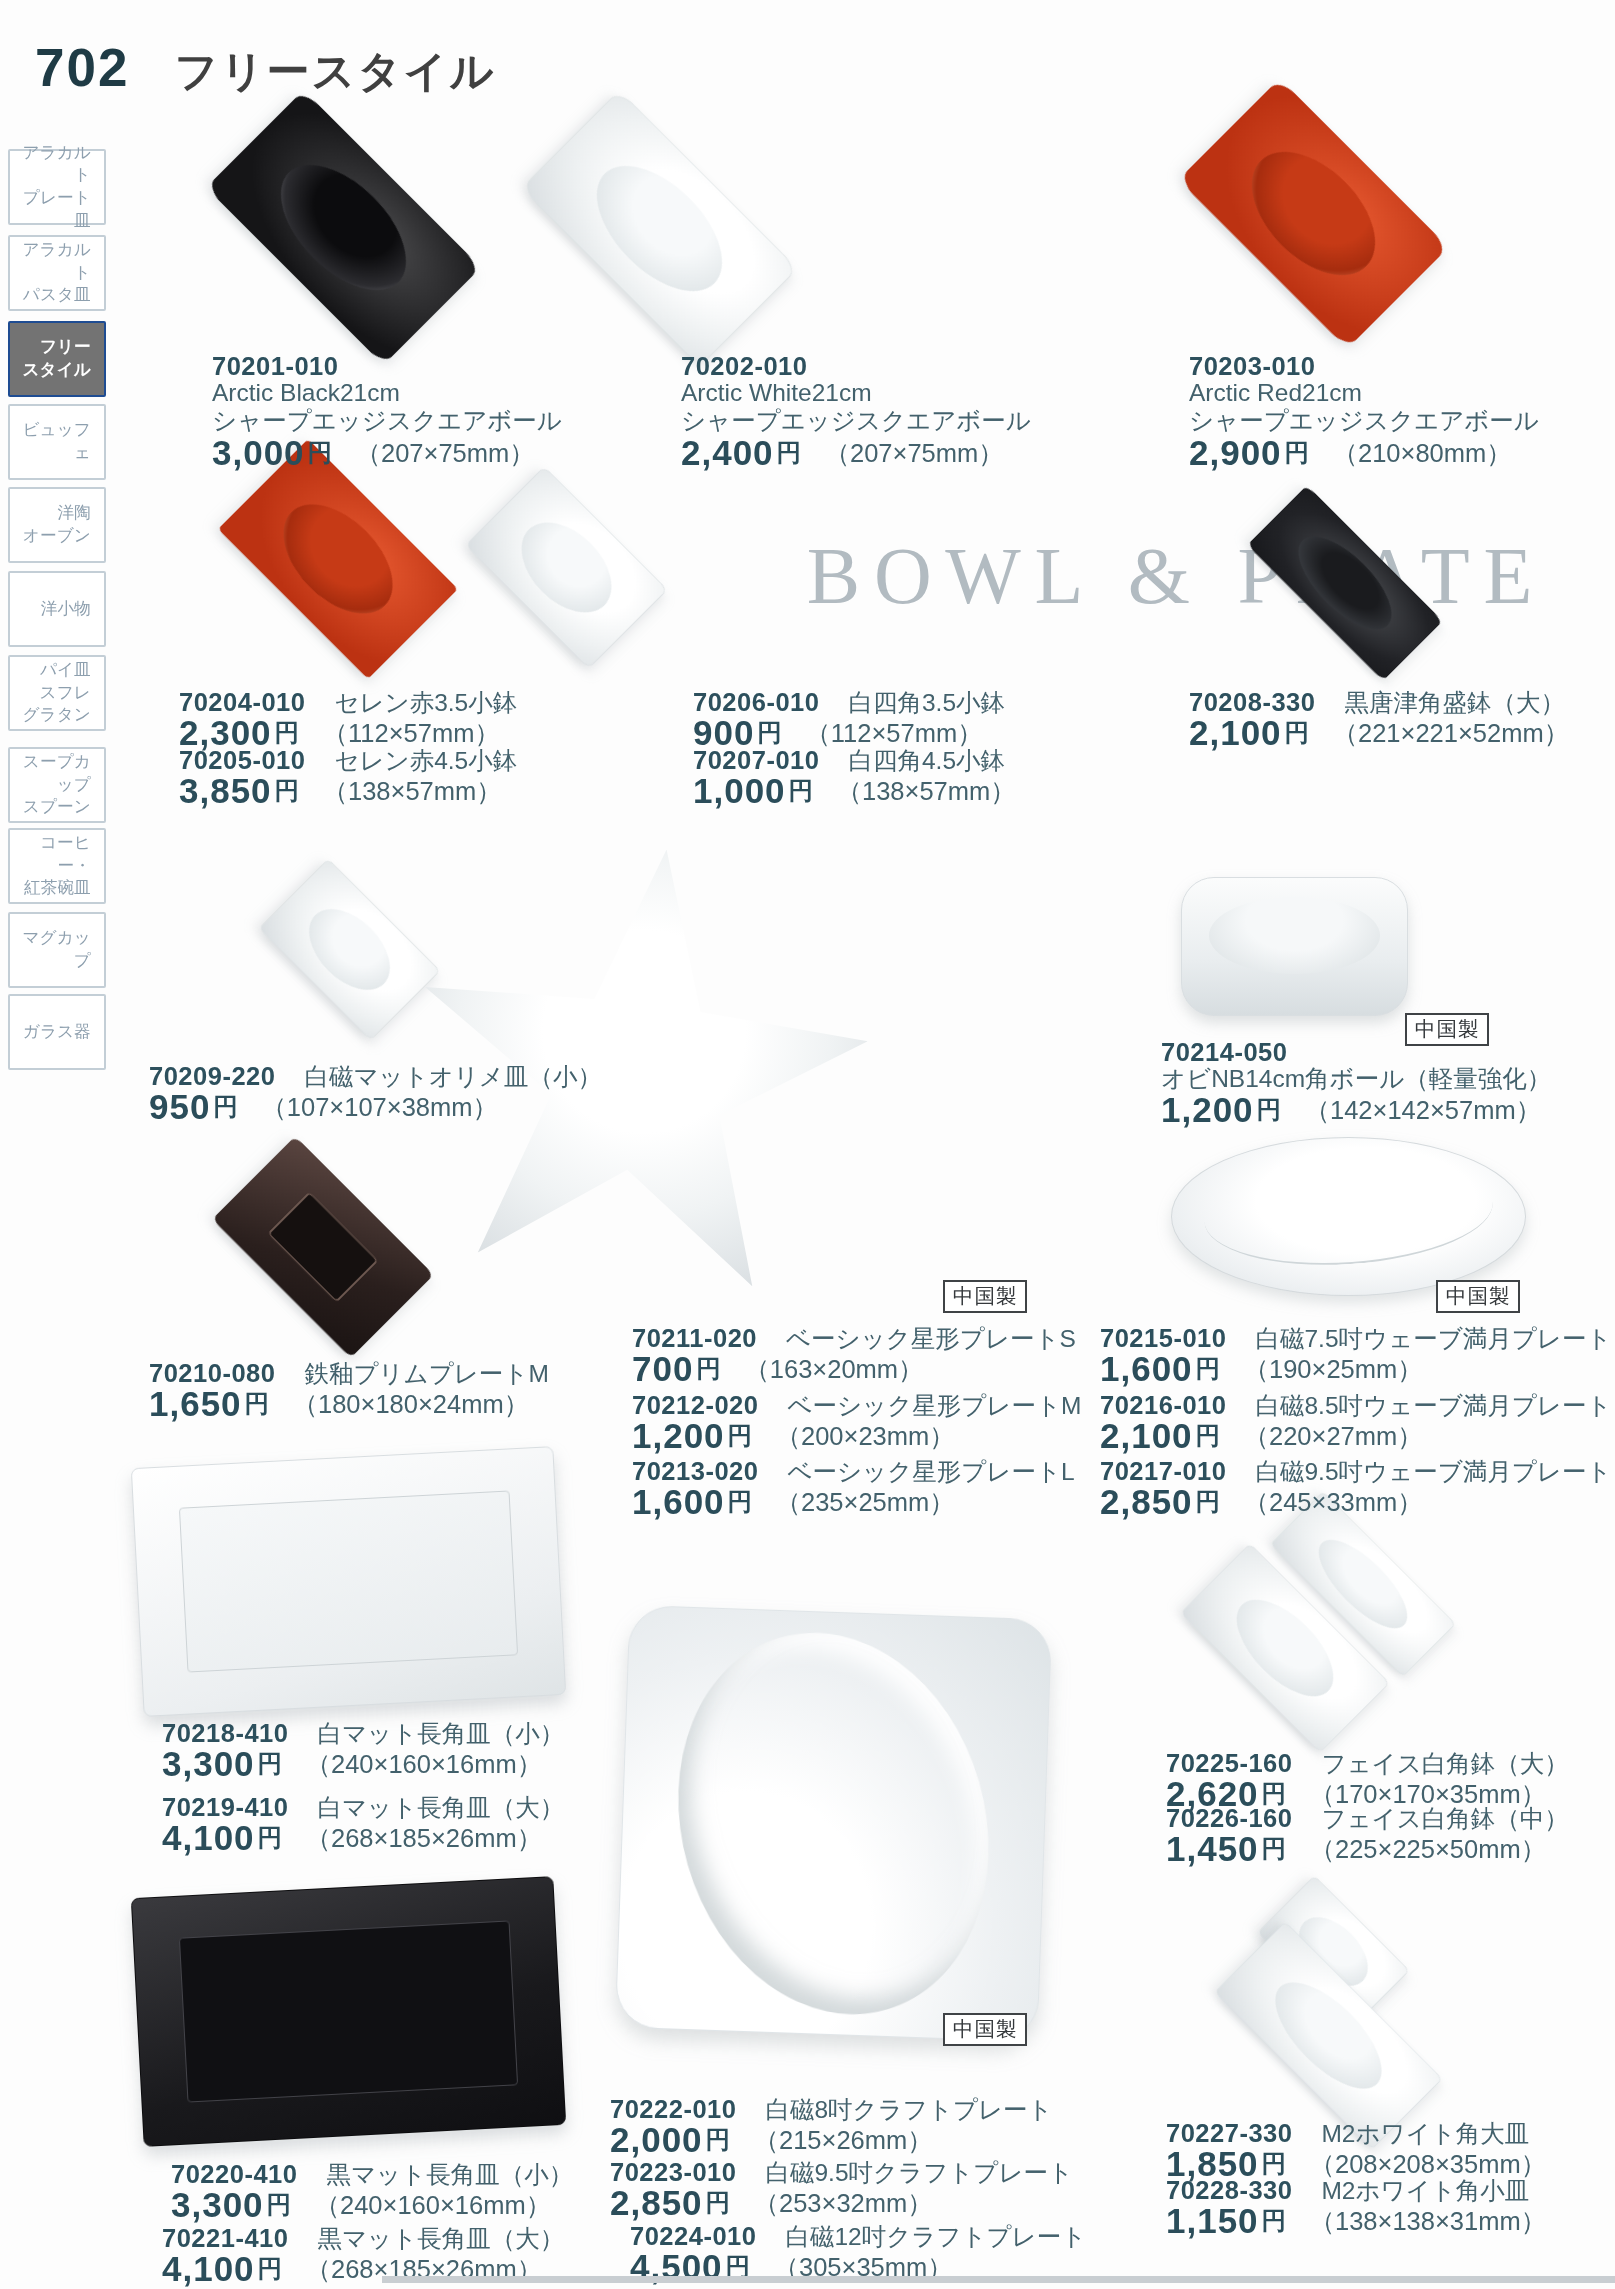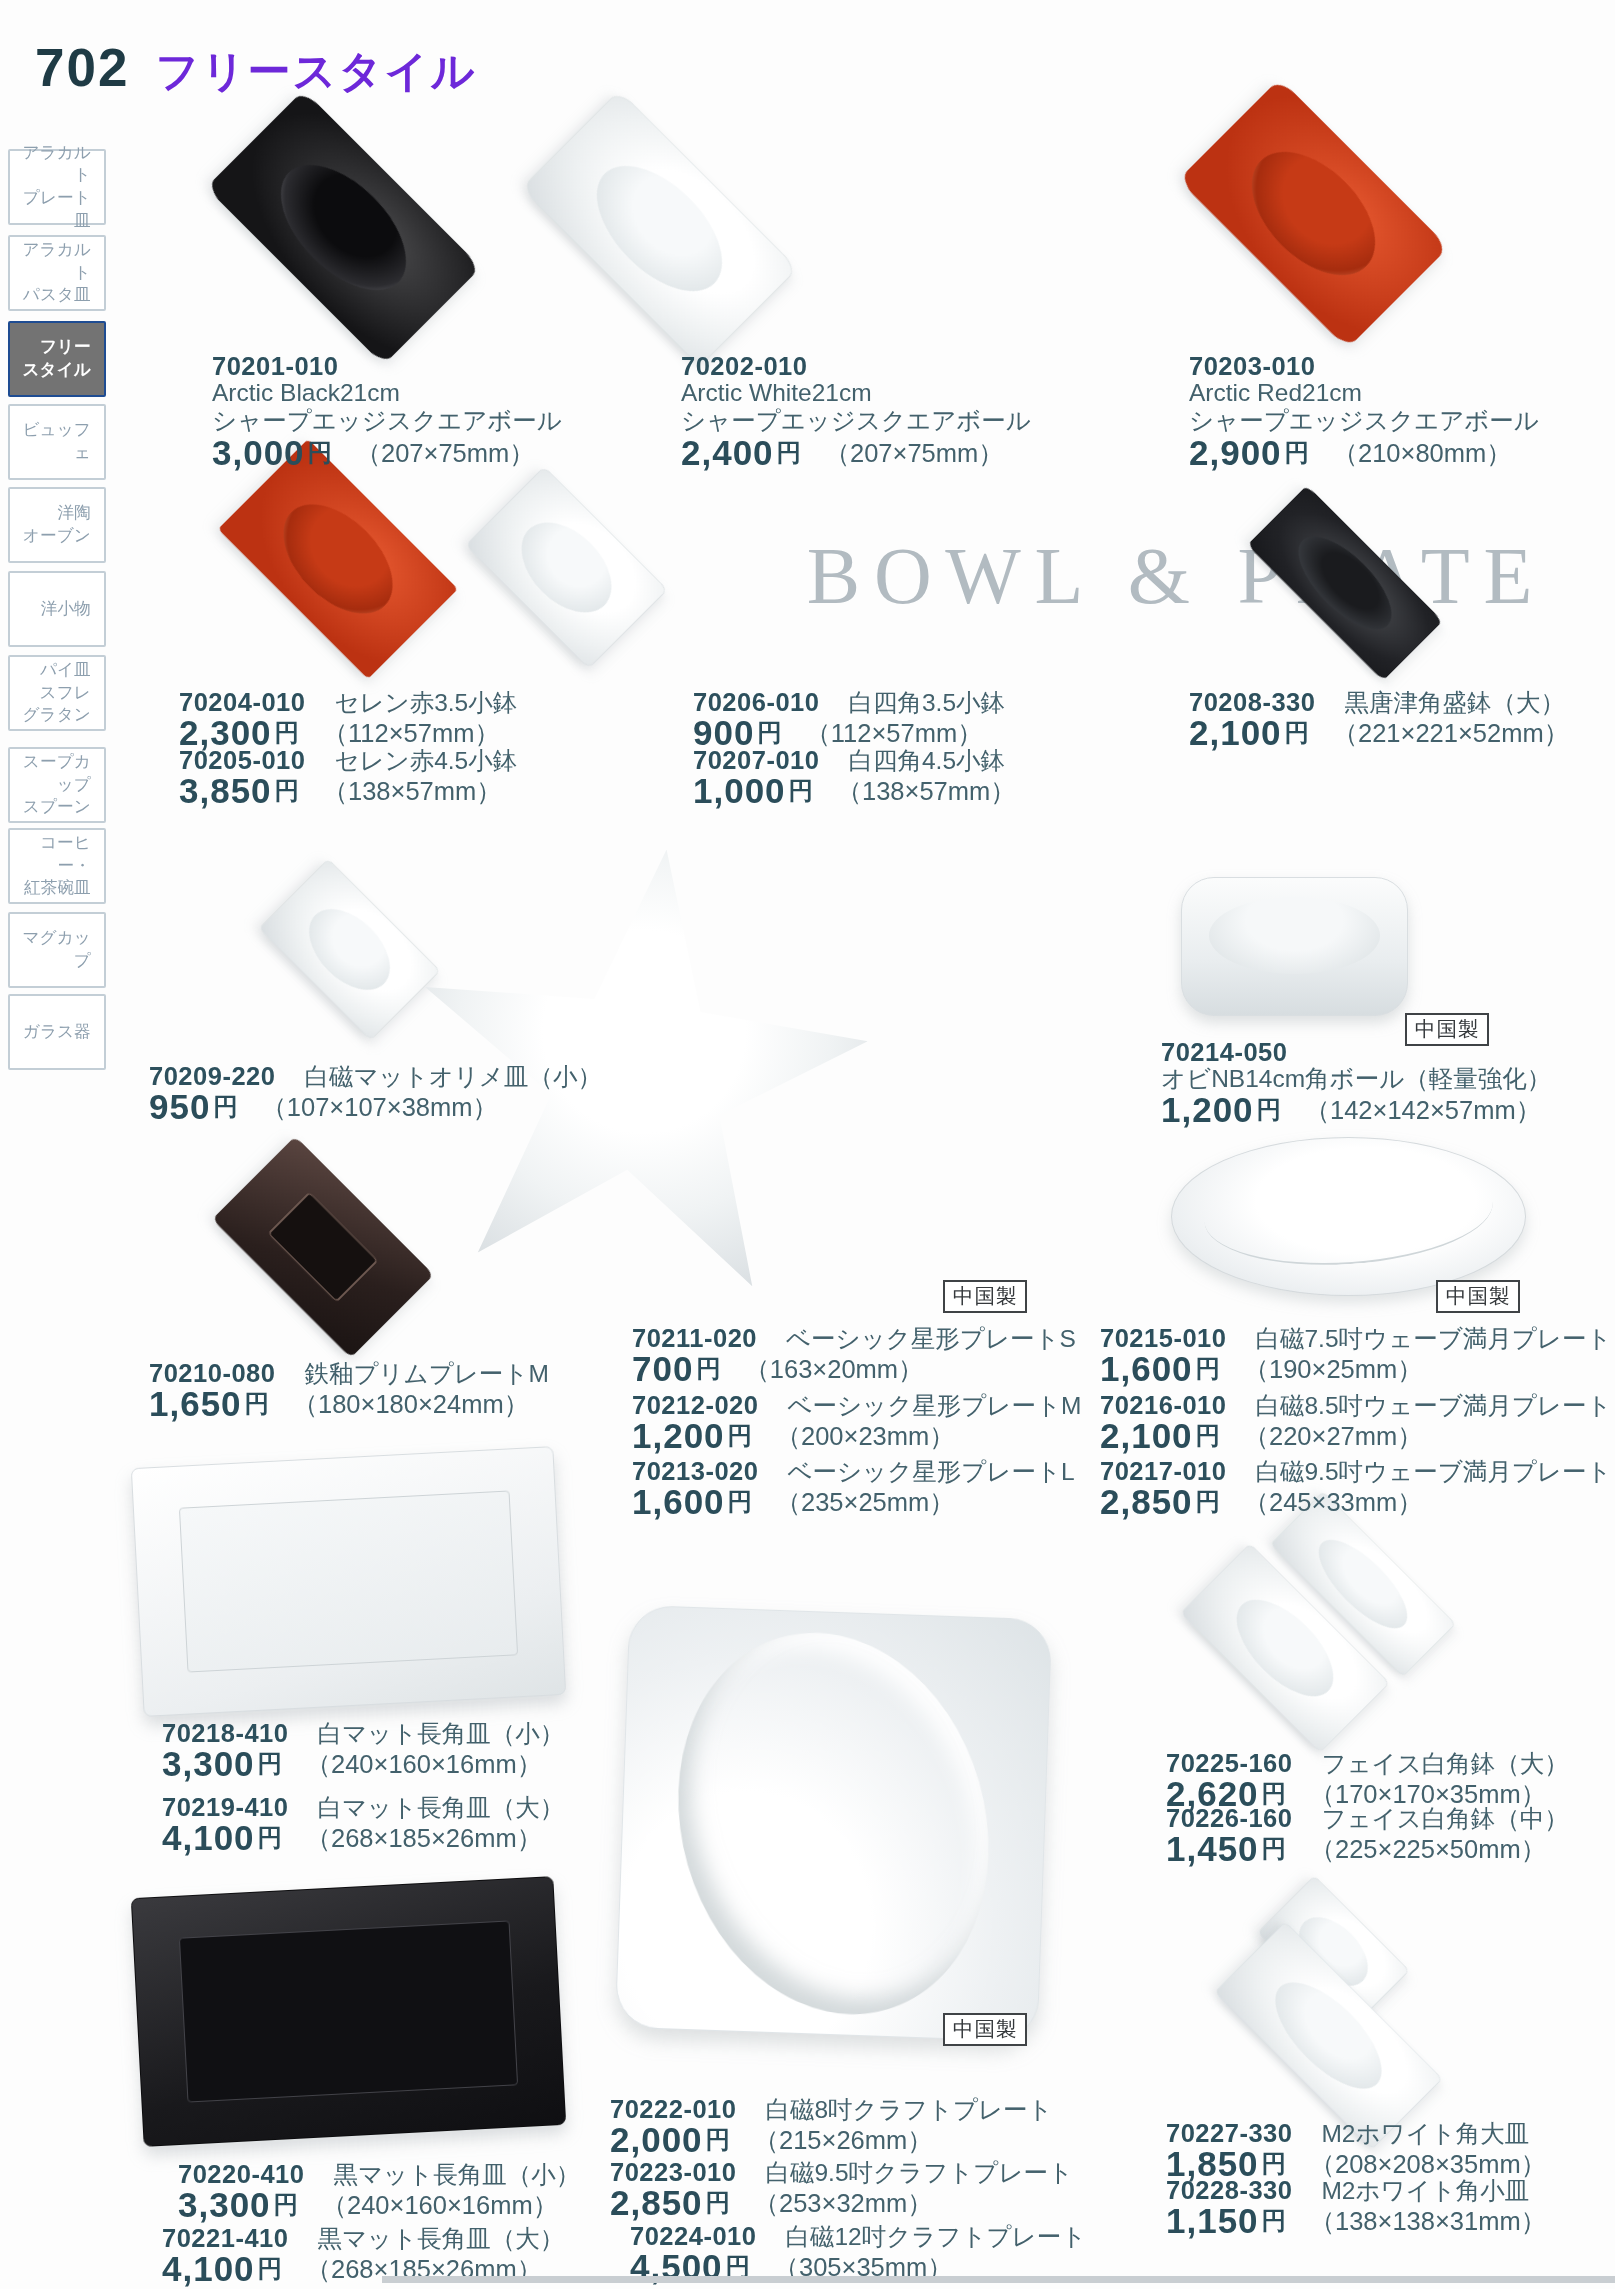--- a/index.html
+++ b/index.html
@@ -4,21 +4,21 @@
 <style>
   html,body{margin:0;padding:0;}
   body{
     width:1615px;height:2290px;position:relative;overflow:hidden;
     background:#fdfdfd;color:#2d505d;
     font-family:"Liberation Sans", sans-serif;
   }
   
   .header{position:absolute;left:35px;top:37px;display:flex;align-items:baseline;}
   .page-num{font-size:53px;font-weight:bold;color:#1f3b45;letter-spacing:2px;}
-  .page-title{font-size:43px;font-weight:bold;color:#6d28d9;margin-left:26px;letter-spacing:2px;}
+  .page-title{font-size:43px;font-weight:bold;color:#404040;margin-left:45px;letter-spacing:2px;}
   
   .tab{
     position:absolute;left:7.8px;width:98px;height:76px;
     border:2px solid #c3ced6;background:#ffffff;box-sizing:border-box;
     display:flex;align-items:center;justify-content:flex-end;
     text-align:right;padding-right:13px;
     font-size:16.7px;line-height:1.35;color:#8d9fae;white-space:pre-line;
     border-radius:2px;
   }
   .tab.active{background:#737373;border-color:#1e4c92;color:#ffffff;font-weight:bold;}
@@ -407,21 +407,21 @@
       <span class="pcode">70226-160</span>
       <span class="pname">フェイス白角鉢（中）</span>
     </div>
   <div class="l2">
       <span class="pprice">1,450</span>
       <span class="pyen">円</span>
       <span class="psize">（225×225×50mm）</span>
     </div>
 </div>
 
-<div class="pitem" style="left:178px;top:2161px;">
+<div class="pitem" style="left:171px;top:2161px;">
   <div class="l1">
       <span class="pcode">70220-410</span>
       <span class="pname">黒マット長角皿（小）</span>
     </div>
   <div class="l2">
       <span class="pprice">3,300</span>
       <span class="pyen">円</span>
       <span class="psize">（240×160×16mm）</span>
     </div>
 </div>

